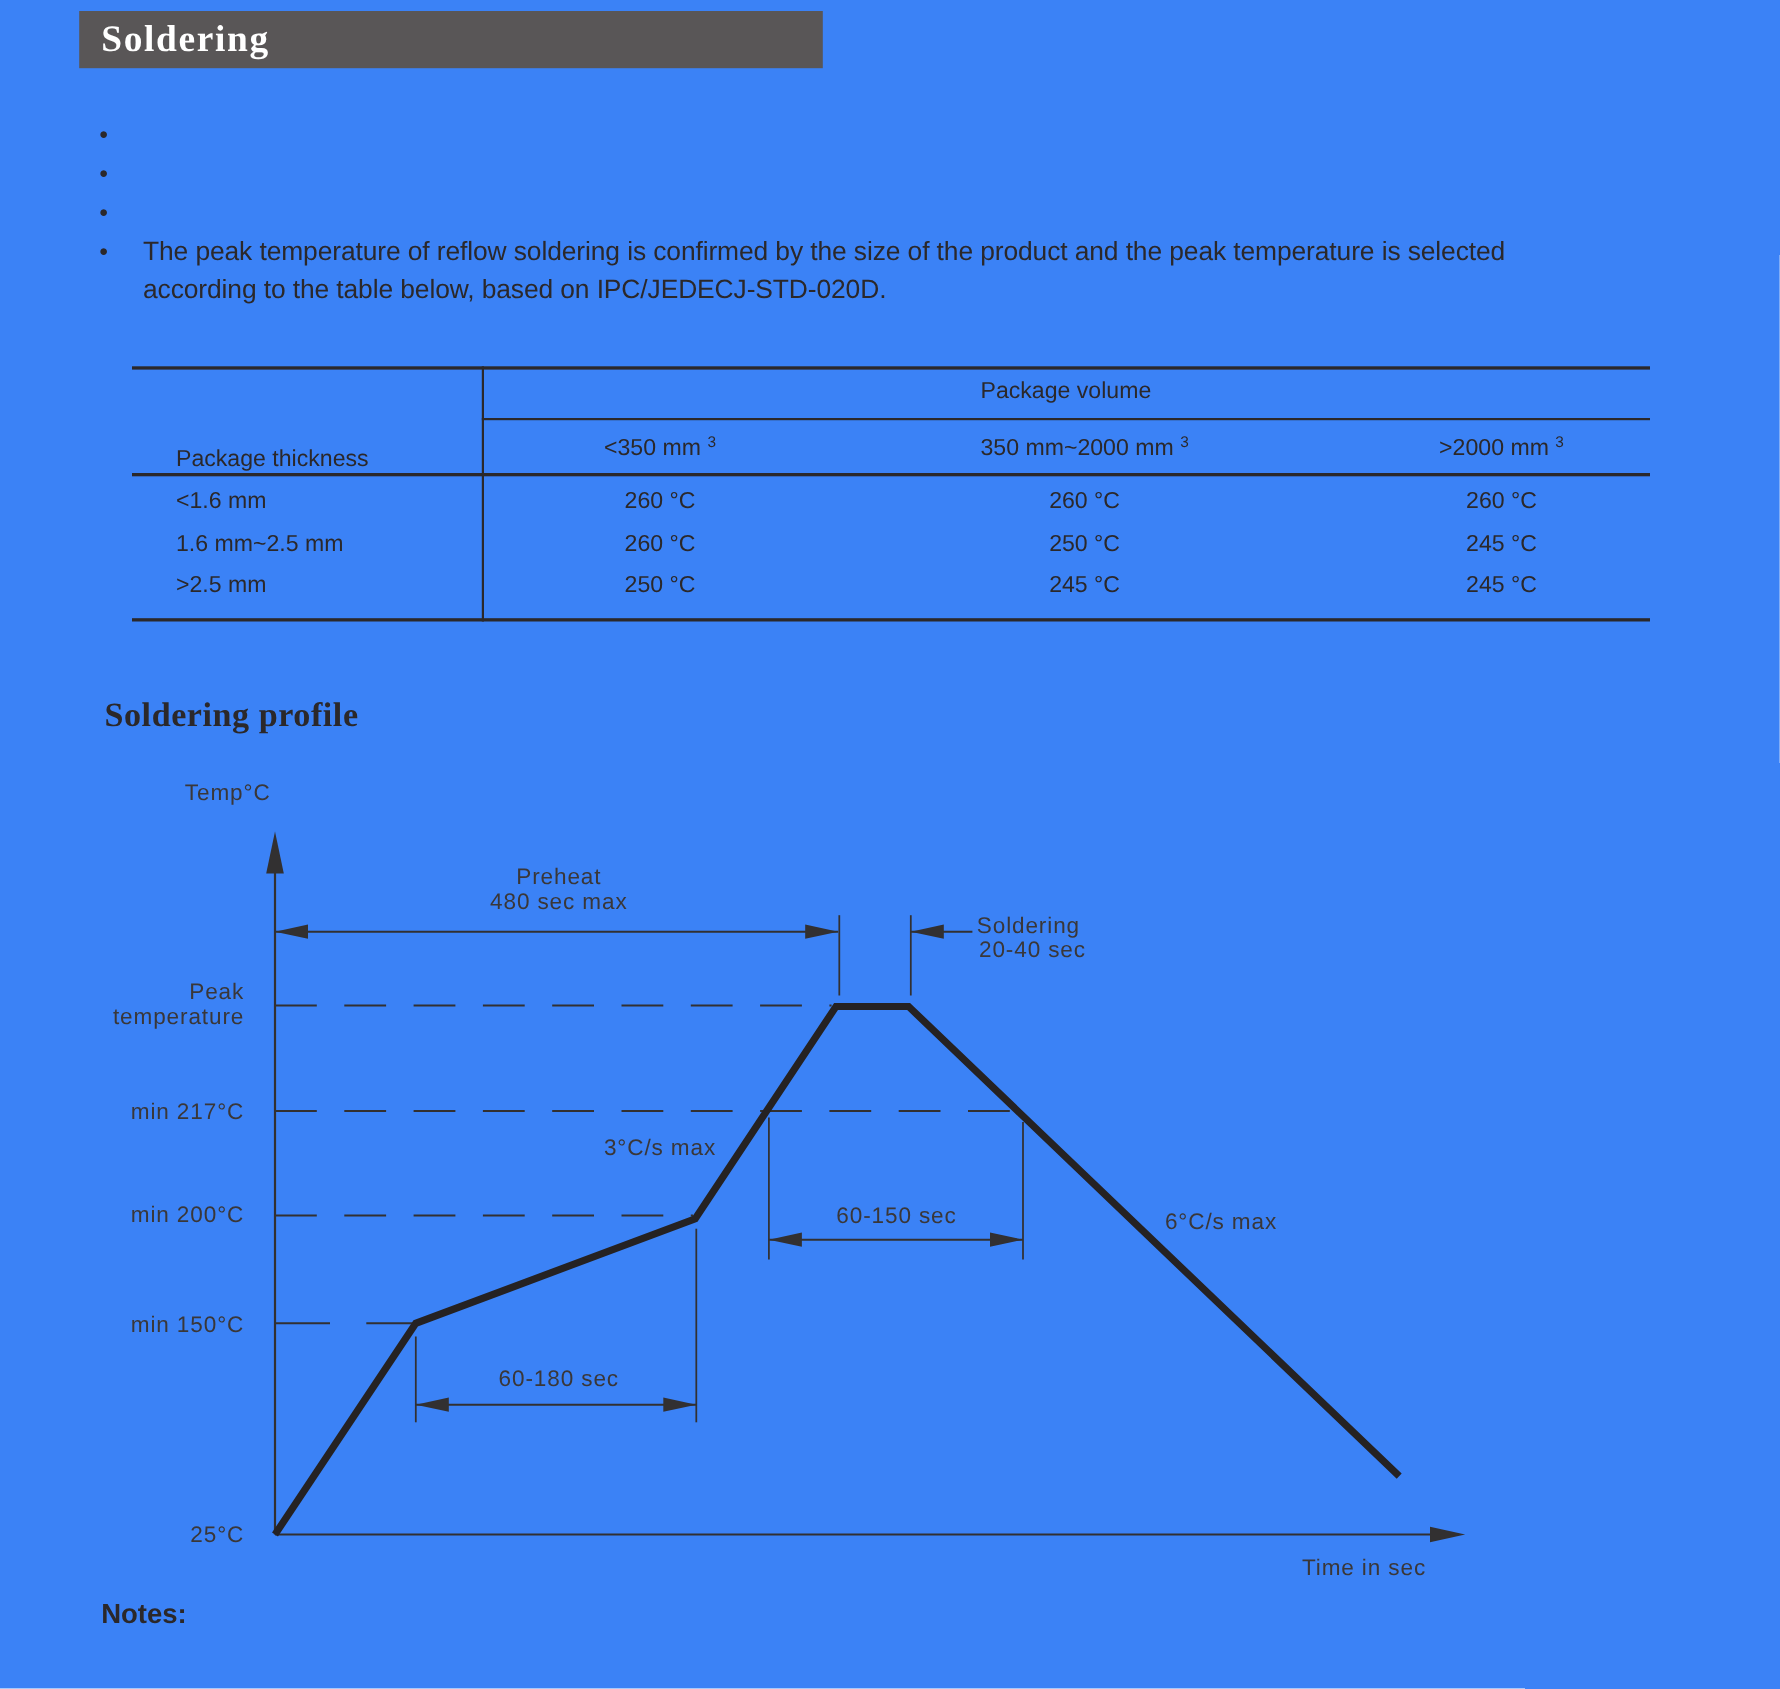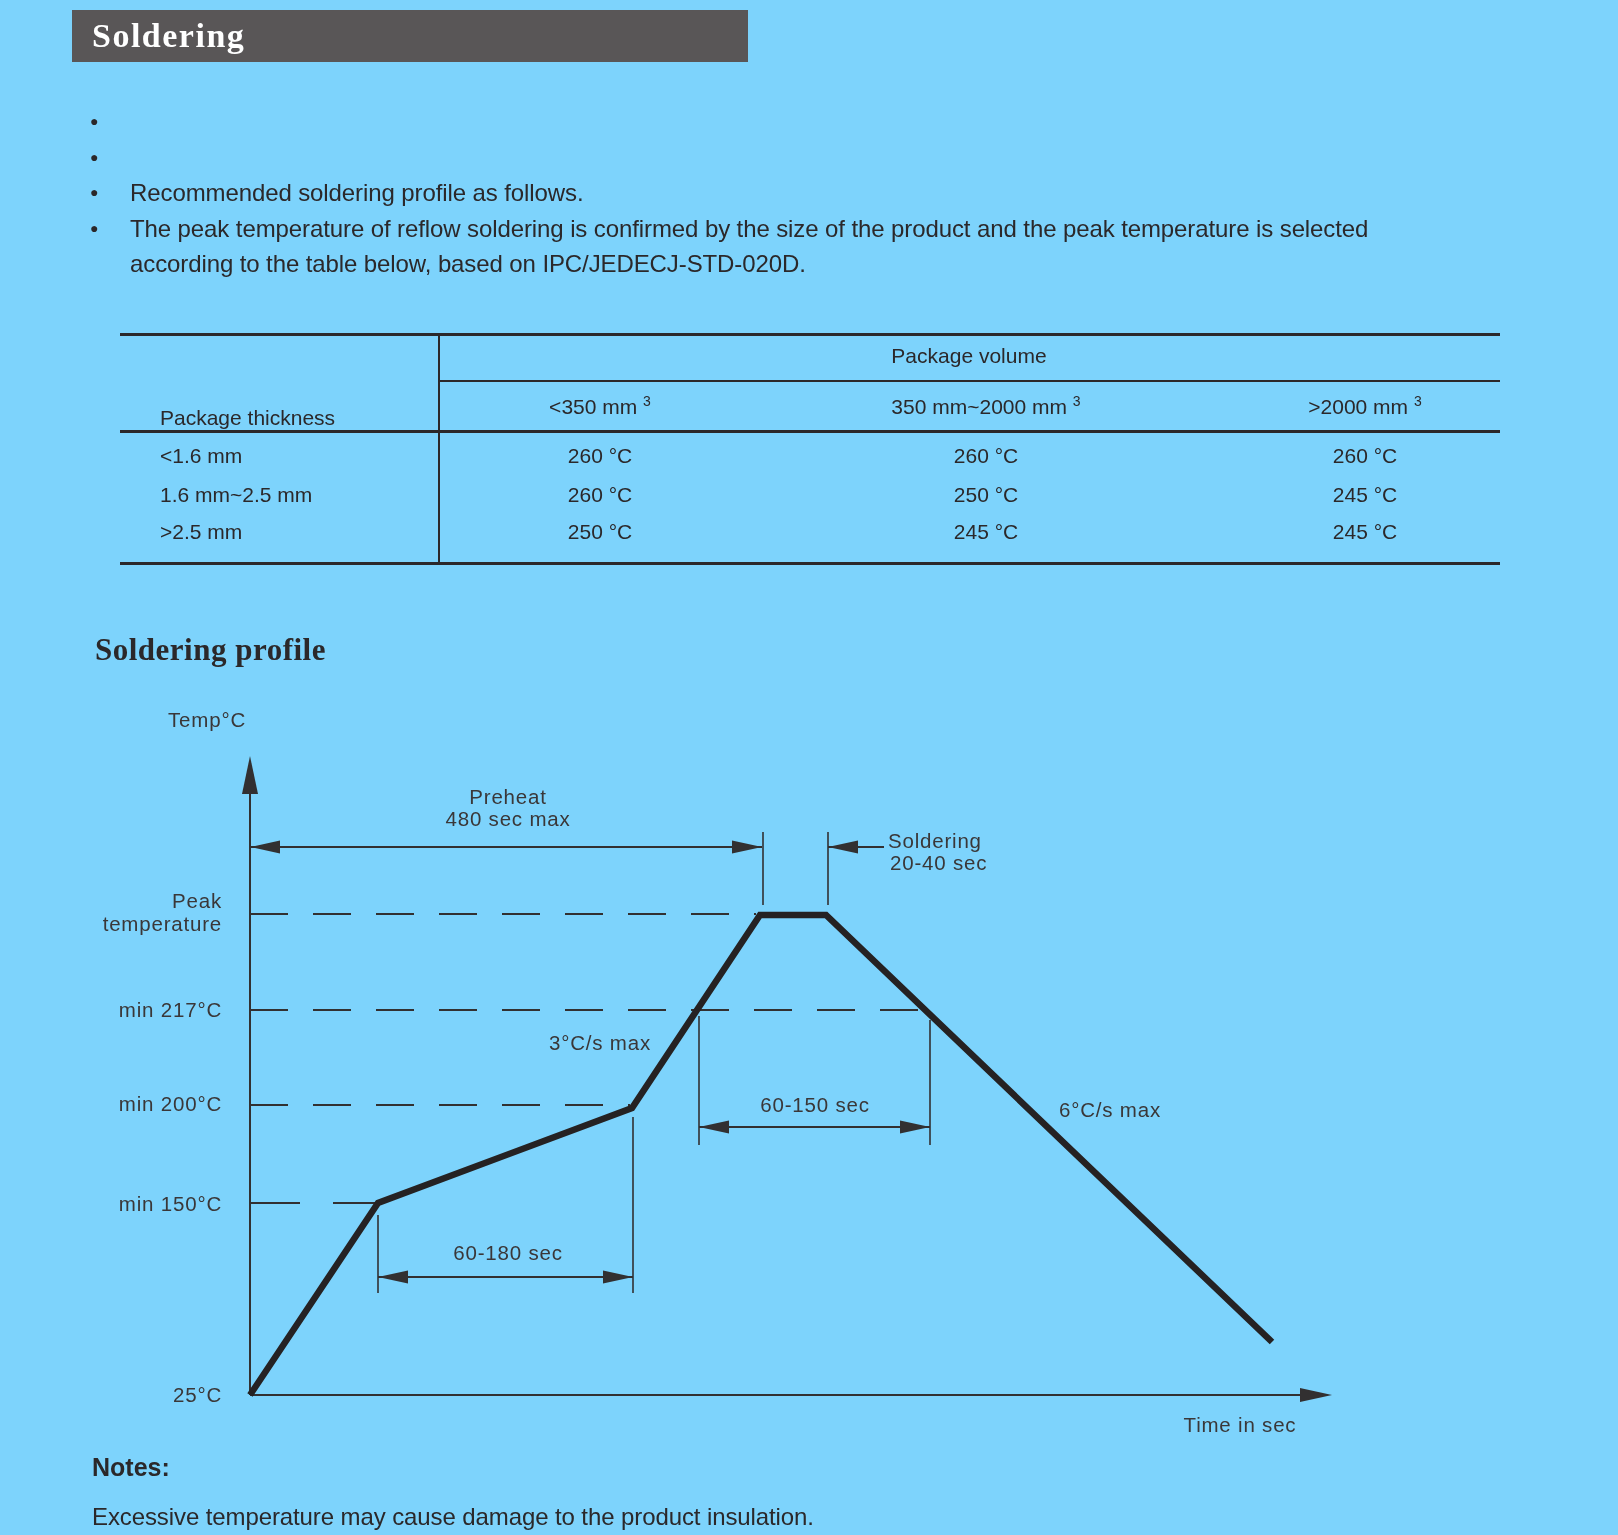--- a/index.html
+++ b/index.html
@@ -1,16 +1,16 @@
 <!DOCTYPE html>
 <html><head>
 <meta charset="utf-8">
 <style>
   html,body { margin:0; padding:0; background:#ffffff; }
-  .page { position:relative; width:1618px; height:1535px; background:#7dd3fc;
+  .page { position:relative; width:1618px; height:1535px; background:#3b82f6;
           font-family:"Liberation Sans", sans-serif; color:#2b282a; overflow:hidden; }
 
   
   .title-bar { position:absolute; left:72px; top:10px; width:676px; height:52px;
                background:#595657; display:flex; align-items:center;
                padding-left:20px; box-sizing:border-box; }
   .title-bar .title-text { font-family:"Liberation Serif", serif; font-weight:700;
                font-size:34px; color:#ffffff; letter-spacing:1.5px; }
 
   
@@ -63,21 +63,20 @@
 
   <div class="bullets">
     <div class="bullet">
       <span class="dot">●</span>
     </div>
     <div class="bullet">
       <span class="dot">●</span>
     </div>
     <div class="bullet">
       <span class="dot">●</span>
-      <span class="txt">Recommended soldering profile as follows.</span>
     </div>
     <div class="bullet">
       <span class="dot">●</span>
       <span class="txt">The peak temperature of reflow soldering is confirmed by the size of the product and the peak temperature is selected
 according to the table below, based on IPC/JEDECJ-STD-020D.</span>
     </div>
   </div>
 
   <div class="tbl">
     <div class="ln t-top"></div>
@@ -150,15 +149,14 @@
       <text x="222" y="521" text-anchor="end" fill="#3a3738" font-size="20.5" letter-spacing="0.8">min 150°C</text>
       <text x="222" y="712" text-anchor="end" fill="#3a3738" font-size="20.5" letter-spacing="0.8">25°C</text>
       <text x="600" y="360" text-anchor="middle" fill="#3a3738" font-size="20.5" letter-spacing="0.8">3°C/s max</text>
       <text x="1110" y="427" text-anchor="middle" fill="#3a3738" font-size="20.5" letter-spacing="0.8">6°C/s max</text>
       <text x="815" y="422" text-anchor="middle" fill="#3a3738" font-size="20.5" letter-spacing="0.8">60-150 sec</text>
       <text x="508" y="570" text-anchor="middle" fill="#3a3738" font-size="20.5" letter-spacing="0.8">60-180 sec</text>
       <text x="1240" y="742" text-anchor="middle" fill="#3a3738" font-size="20.5" letter-spacing="0.8">Time in sec</text>
     </svg>
 
   <div class="notes-heading">Notes:</div>
-  <div class="notes-body">Excessive temperature may cause damage to the product insulation.</div>
 
 </div>
 
 </body></html>

